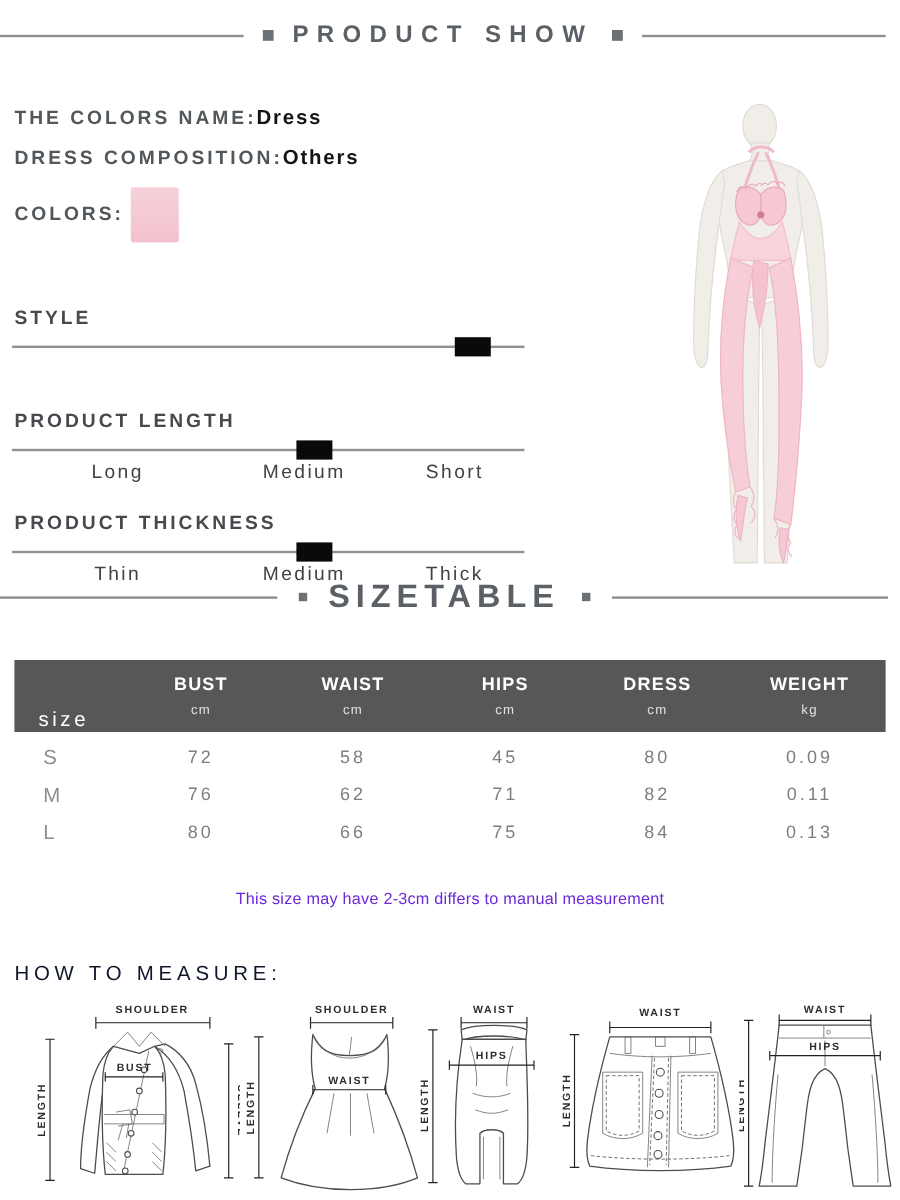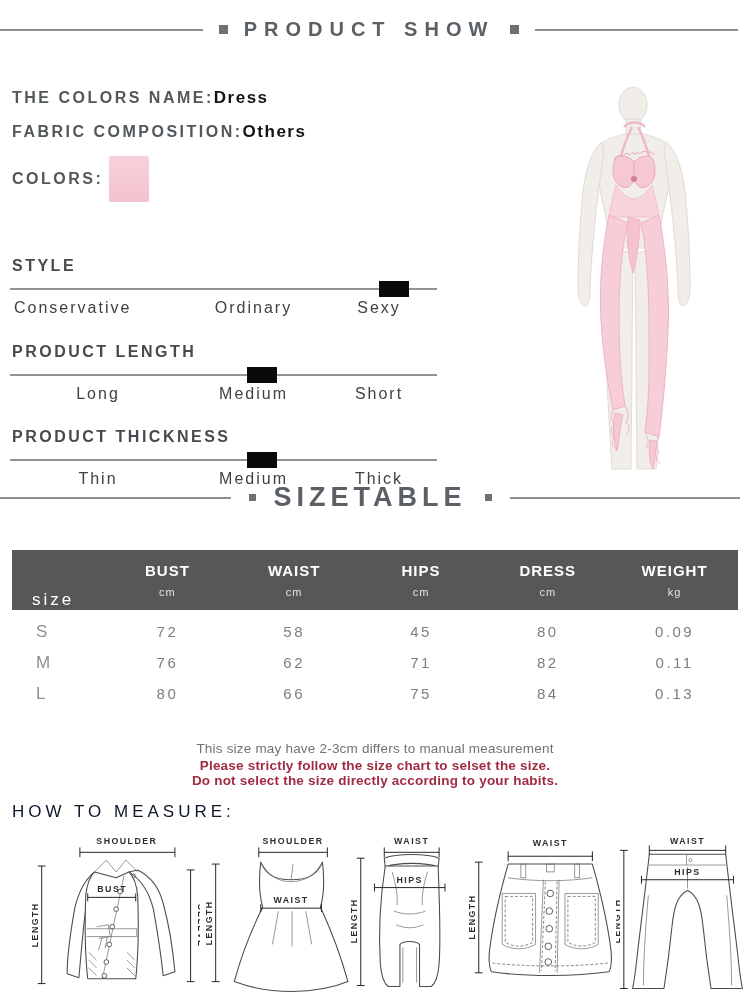--- a/index.html
+++ b/index.html
@@ -48,21 +48,21 @@
   .st-head .col .unit { color:#e2e2e2; font-size:11px; letter-spacing:1px; min-height:11px; }
   .st-head .col.size-col { align-items:flex-start; justify-content:center; padding-left:20px; }
   .st-head .col.size-col .lbl { font-weight:400; font-size:17px; letter-spacing:3px;margin-top:40px; }
   .st-body { margin-top:6px; }
   .st-row { display:grid; grid-template-columns:92px repeat(5,1fr); height:31px; align-items:center; }
   .st-row .cell { text-align:center; font-size:15px; letter-spacing:2.5px; color:#7e7e7e; }
   .st-row .cell.size-cell { text-align:left; padding-left:24px; font-size:17px; color:#8f8f8f; letter-spacing:0; }
 
   
   .notes { position:absolute; top:741px; left:0; right:0; text-align:center; }
-  .note-gray { font-size:13.5px; color:#737373; letter-spacing:.2px; }
+  .note-gray { font-size:13.5px; color:#6d28d9; letter-spacing:.2px; }
   .warning-line { font-size:13.5px; font-weight:700; letter-spacing:.2px; line-height:14.5px; }
   .warning-block { margin-top:3px; }
 
   
   .htm-title { position:absolute; top:802px; left:12px; font-size:17px; font-weight:400; letter-spacing:4px; color:#0f172a; }
   .figures { position:absolute; top:833px; left:0; right:0; display:flex; justify-content:space-between; padding:0 4px 0 26px; }
   .figures svg { display:block; }
   .figures text { font-family:"Liberation Sans",sans-serif; font-size:9px; font-weight:700; letter-spacing:1.5px; fill:#2d2d2d; }
   .figures .garment { stroke:#4c4c4c; stroke-width:1.1; fill:#fff; stroke-linejoin:round; }
   .figures .thin { stroke:#6a6a6a; stroke-width:.7; fill:none; }
@@ -81,38 +81,33 @@
     <div class="sq"></div>
     <div class="rule"></div>
   </div>
 
   <div class="info">
     <div class="info-row">
       <span class="info-label">THE COLORS NAME:</span>
       <span class="info-value">Dress</span>
     </div>
     <div class="info-row">
-      <span class="info-label">FABRIC COMPOSITION:</span>
+      <span class="info-label">DRESS COMPOSITION:</span>
       <span class="info-value">Others</span>
     </div>
     <div class="colors-row">
       <span class="info-label">COLORS:</span>
       <span class="swatch" style="background: linear-gradient(rgb(247, 210, 218), rgb(242, 193, 205));"></span>
     </div>
   </div>
 
   <div class="attr attr-style">
     <div class="attr-title">STYLE</div>
     <div class="attr-line">
       <div class="attr-marker" style="left: 90%;"></div>
-    </div>
-    <div class="attr-options">
-      <span class="opt first">Conservative</span>
-      <span class="opt">Ordinary</span>
-      <span class="opt">Sexy</span>
     </div>
   </div>
 
   <div class="attr attr-length">
     <div class="attr-title">PRODUCT LENGTH</div>
     <div class="attr-line">
       <div class="attr-marker" style="left: 59%;"></div>
     </div>
     <div class="attr-options">
       <span class="opt">Long</span>
@@ -219,24 +214,20 @@
         <span class="cell">66</span>
         <span class="cell">75</span>
         <span class="cell">84</span>
         <span class="cell">0.13</span>
       </div>
     </div>
   </div>
 
   <div class="notes">
     <div class="note-gray">This size may have 2-3cm differs to manual measurement</div>
-    <div class="warning-block">
-      <div class="warning-line" style="color: rgb(160, 44, 66);">Please strictly follow the size chart to selset the size.</div>
-      <div class="warning-line" style="color: rgb(160, 44, 66);">Do not select the size directly according to your habits.</div>
-    </div>
   </div>
 
   <div class="htm-title">HOW TO MEASURE:</div>
 
   <div class="figures">
 
     <svg width="178" height="165" viewBox="0 0 178 165">
       <text x="103" y="10" text-anchor="middle">SHOULDER</text>
       <path class="meas" d="M55,18 L152,18 M55,13 L55,23 M152,13 L152,23"></path>
       <path class="meas" d="M16,32 L16,152 M12,32 L20,32 M12,152 L20,152"></path>

